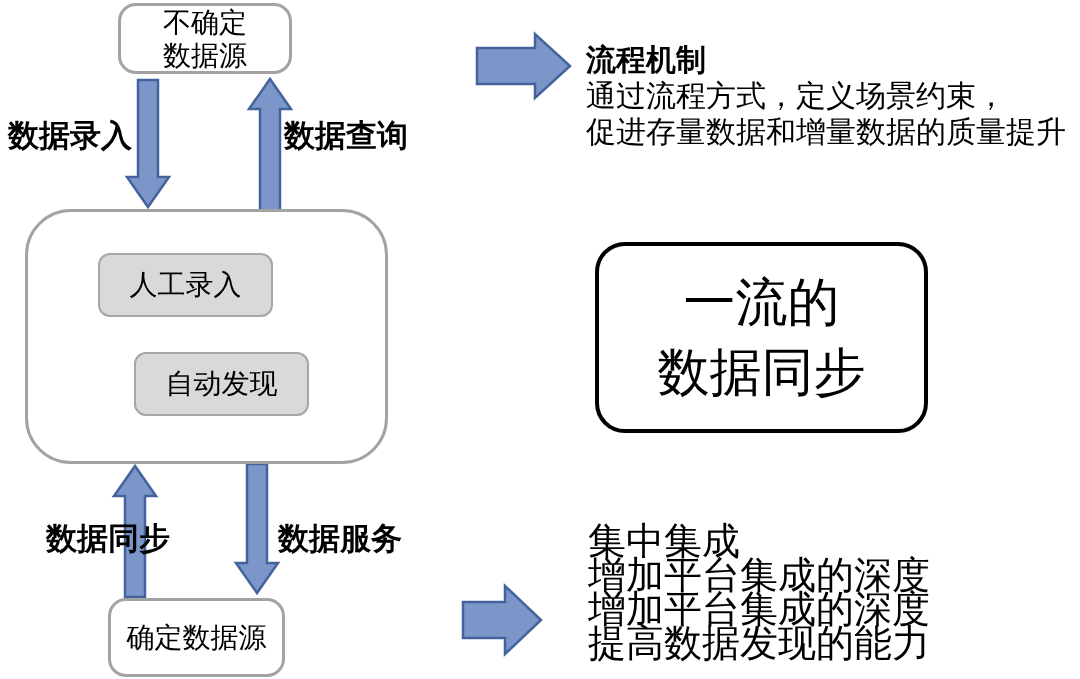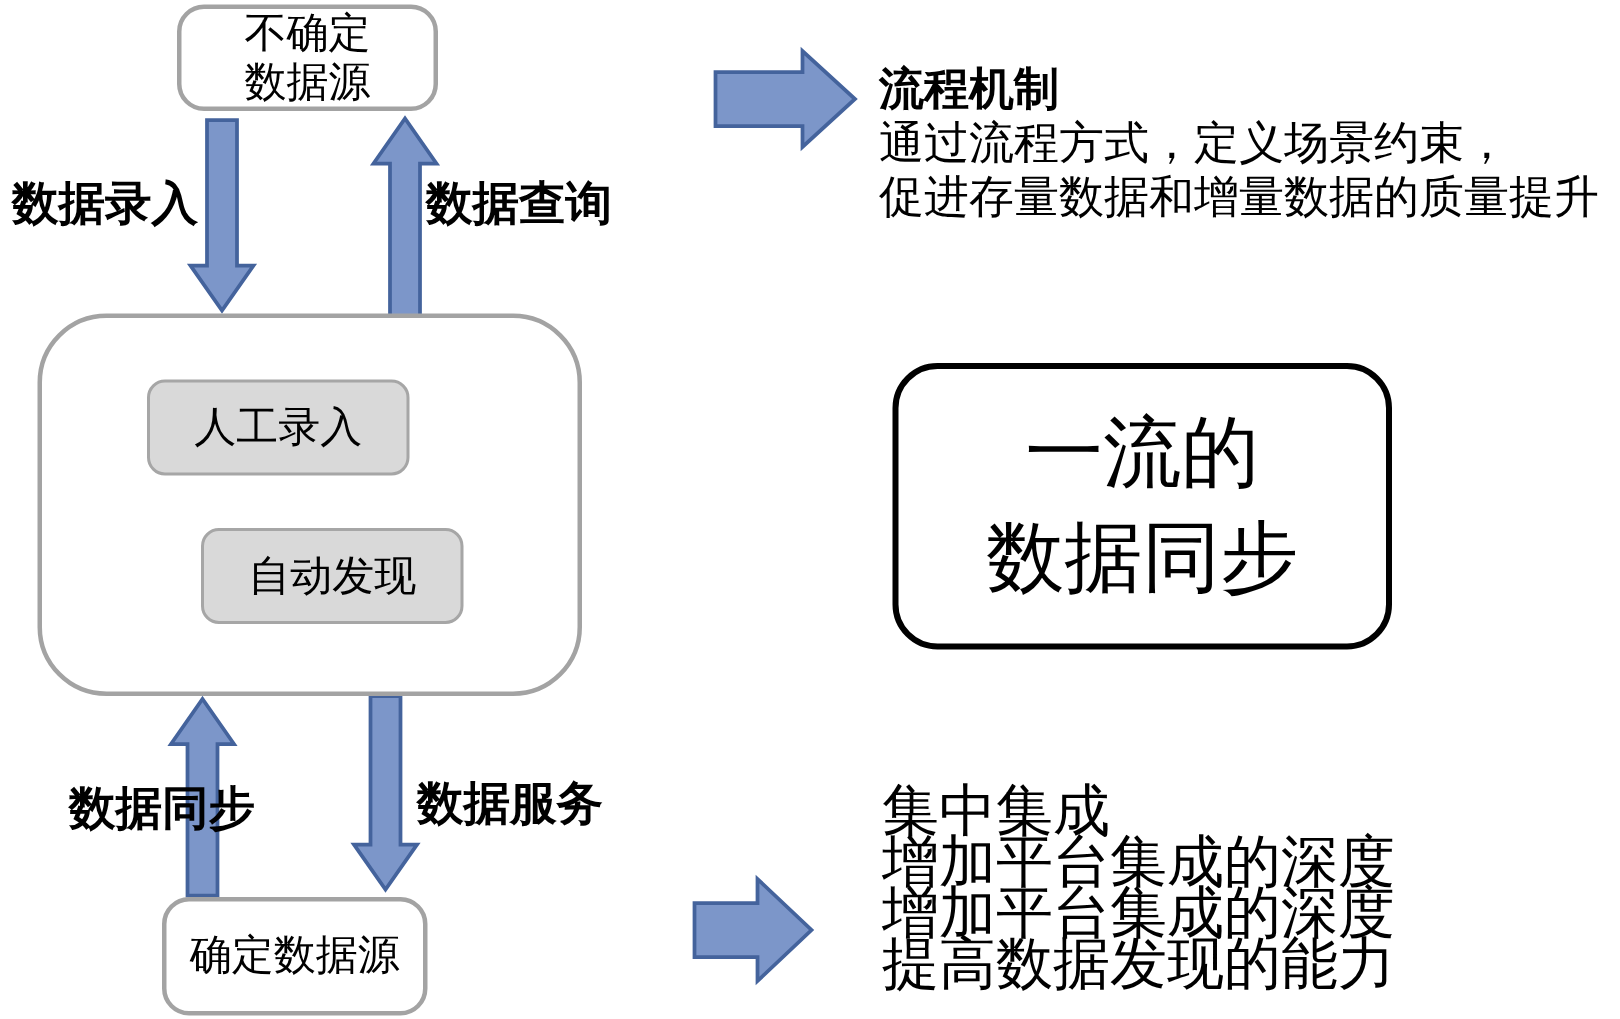--- a/index.html
+++ b/index.html
@@ -70,21 +70,21 @@
 
   <div class="bigbox"></div>
   <div class="innerbox" style="left:98px;top:253px;">
     <span>人工录入</span>
   </div>
   <div class="innerbox" style="left:108px;top:352px;margin-left:26px;">
     <span>自动发现</span>
   </div>
 
   <div class="edge-label" style="left:2px;top:522px;margin-left:44px;">数据同步</div>
-  <div class="edge-label" style="left:278px;top:522px;font-family:Liberation Mono, monospace;">数据服务</div>
+  <div class="edge-label" style="left:278px;top:522px;">数据服务</div>
 
   <div class="node" style="left:108px;top:598px;width:177px;height:79px;">
     <div class="ln">确定数据源</div>
   </div>
 
   <div class="anno" style="left:586px;top:41px;">
     <div class="title">流程机制</div>
     <div class="ln">通过流程方式，定义场景约束，</div>
     <div class="ln">促进存量数据和增量数据的质量提升</div>
   </div>

